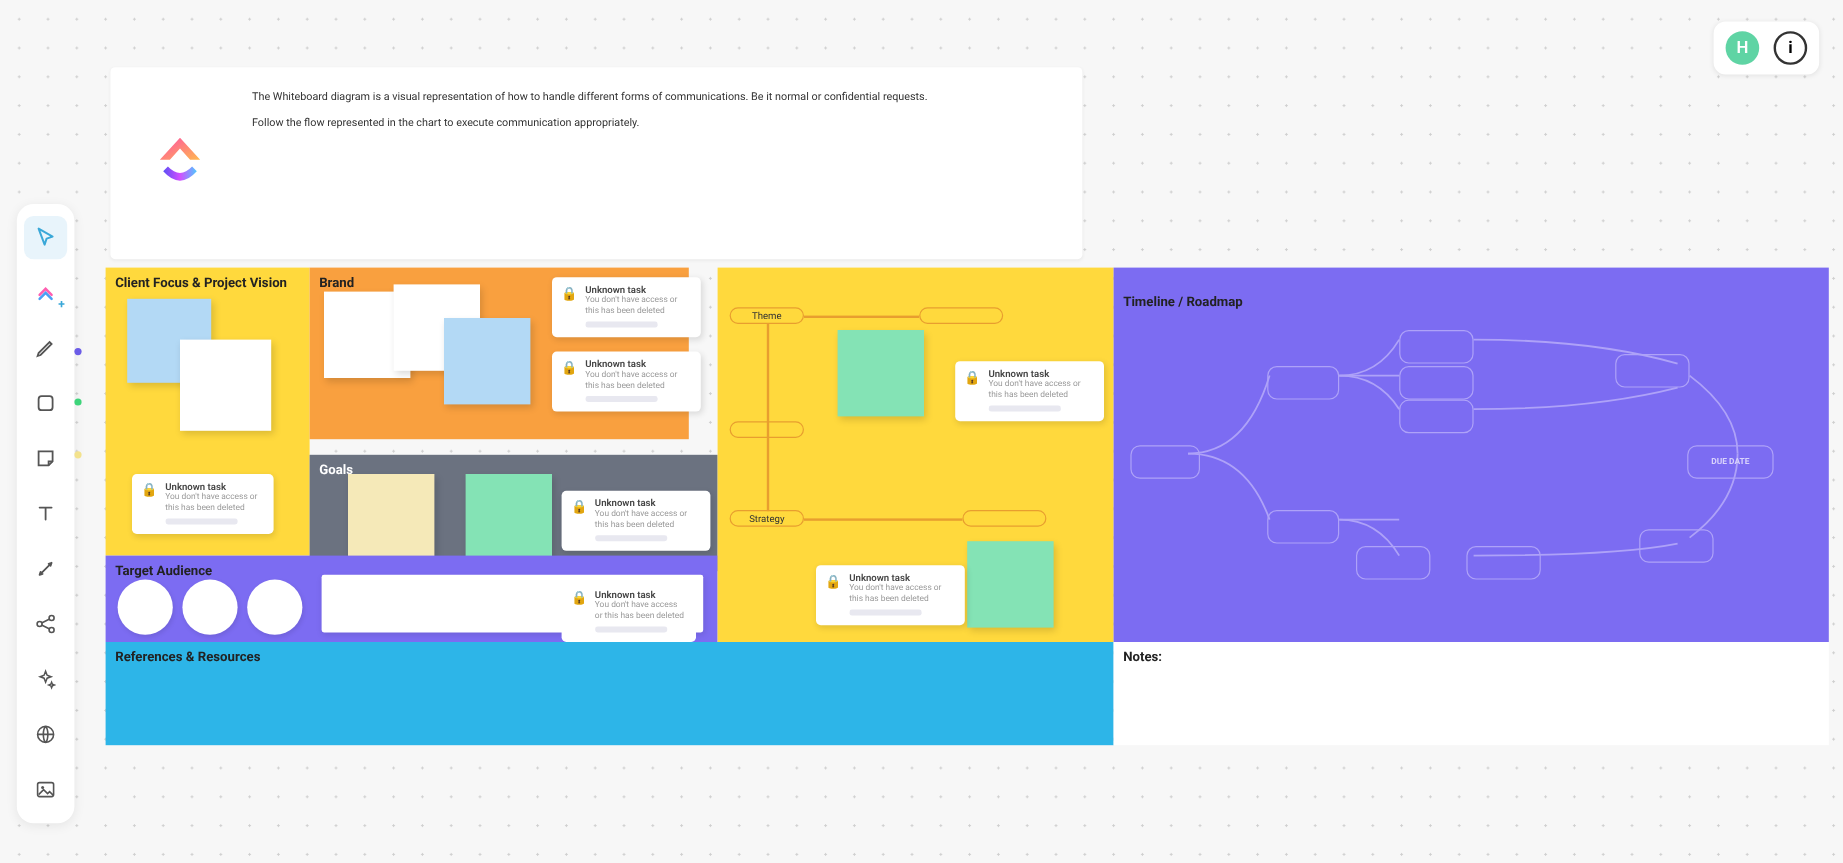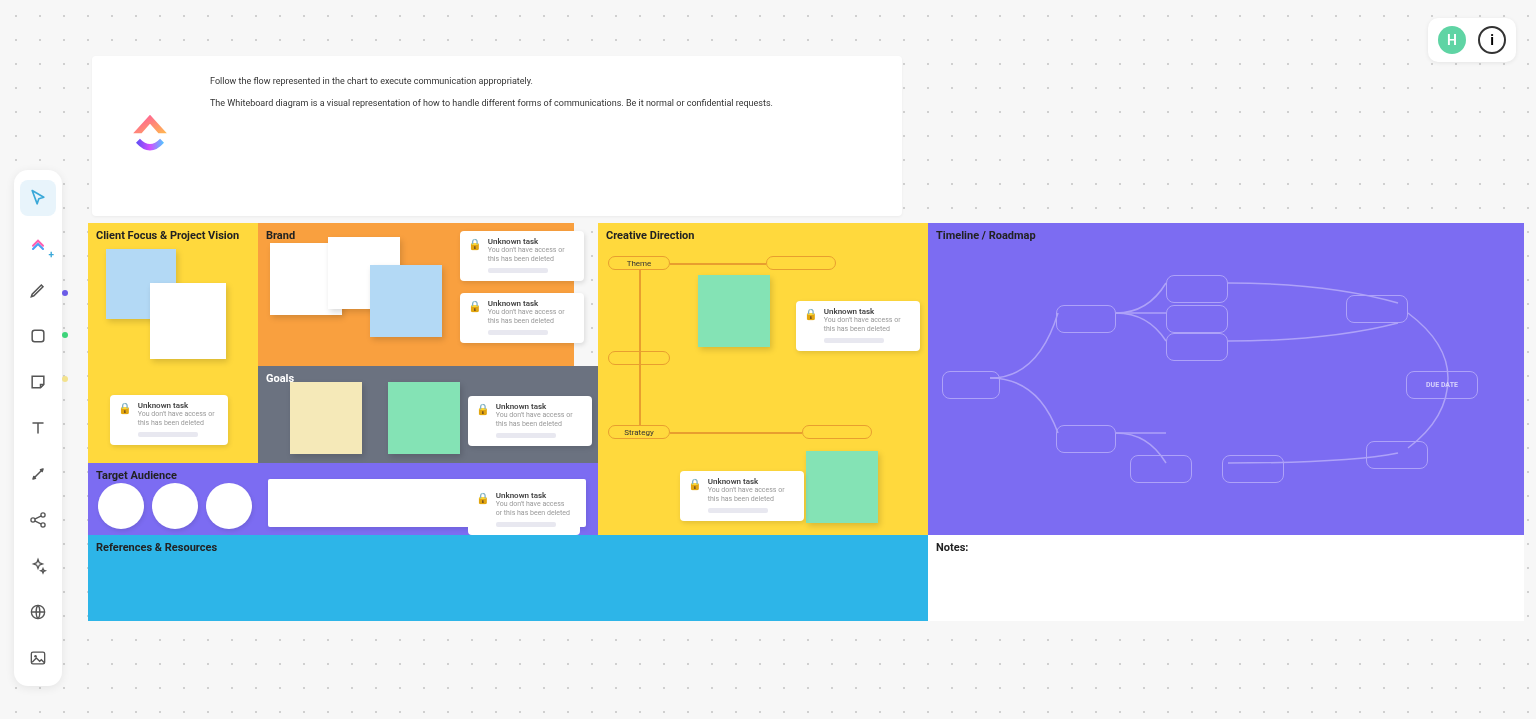--- a/index.html
+++ b/index.html
@@ -69,31 +69,31 @@
 .section {
   position: absolute; font-size: 11px; font-weight: 700; color: #222;
 }
 .section-label { padding: 6px 8px; font-size: 11px; font-weight: 700; }
 
 .sec-client { left:0; top:0; width:170px; height:240px; background:#ffd93d; }
 .sticky { position:absolute; box-shadow: 2px 3px 6px rgba(0,0,0,0.15); }
 
 .sec-brand { left:170px; top:0; width:316px; height:143px; background:#f9a03f; }
 
-.sec-goals { left:170px; top:143px; width:340px; height:97px; background:#6b7280; }
+.sec-goals { left:170px; top:156px; width:340px; height:97px; background:#6b7280; }
 .sec-goals .section-label { color:#fff; }
 
 .sec-target { left:0; top:240px; width:510px; height:72px; background:#7c6cf2; }
 .sec-target .section-label { color:#222; }
 .circle { position:absolute; width:46px; height:46px; border-radius:50%; background:#fff; box-shadow: 1px 2px 4px rgba(0,0,0,0.1); }
 
 .sec-creative { left:510px; top:0; width:330px; height:312px; background:#ffd93d; }
 
 .sec-timeline { left:840px; top:0; width:596px; height:312px; background:#7c6cf2; }
-.sec-timeline .section-label { color:#222; }
+.sec-timeline .section-label { color:#222;margin-top:16px; }
 
 .sec-refs { left:0; top:312px; width:840px; height:86px; background:#2db5e8; }
 
 .sec-notes { left:840px; top:312px; width:596px; height:86px; background:#fff; }
 
 .task-card {
   position:absolute; background:#fff; border-radius:4px;
   box-shadow: 1px 2px 5px rgba(0,0,0,0.12);
   padding: 6px 8px 8px 8px; font-weight:400;
   display:flex; align-items:flex-start; gap:6px;
@@ -219,22 +219,22 @@
             <stop offset="0" stop-color="#5b4ff5"></stop>
             <stop offset=".5" stop-color="#d24fff"></stop>
             <stop offset="1" stop-color="#4fc8ff"></stop>
           </linearGradient>
       </defs>
       <path d="M50 12 L80 45 L65 45 L50 28 L35 45 L20 45 Z" fill="url(#g1)"></path>
       <path d="M25 62 Q50 90 75 62 L68 55 Q50 74 32 55 Z" fill="url(#g2)"></path>
     </svg>
   </div>
   <div class="intro-text">
+    <p>The Whiteboard diagram is a visual representation of how to handle different forms of communications. Be it normal or confidential requests.</p>
     <p>Follow the flow represented in the chart to execute communication appropriately.</p>
-    <p>The Whiteboard diagram is a visual representation of how to handle different forms of communications. Be it normal or confidential requests.</p>
   </div>
 </div>
 
 <div class="board">
 
   <div class="section sec-client">
     <div class="section-label">Client Focus &amp; Project Vision</div>
     <div class="sticky" style="left:18px; top:26px; width:70px; height:70px; background:#b3d9f5"></div>
     <div class="sticky" style="left:62px; top:60px; width:76px; height:76px; background:#fff"></div>
     <div class="task-card" style="left:22px; top:172px; width:118px">
@@ -295,21 +295,20 @@
         <div class="tc-body">
           <span class="tc-title">Unknown task</span>
           <span class="tc-sub">You don't have access or this has been deleted</span>
           <div class="tc-bar"></div>
         </div>
       </div>
     </div>
   </div>
 
   <div class="section sec-creative">
-    <div class="section-label">Creative Direction</div>
 
     <div class="flow-node" style="left:10px; top:33px; width:62px">Theme</div>
     <div class="flow-line" style="left:72px; top:40px; width:96px; height:1.5px"></div>
     <div class="flow-node" style="left:168px; top:33px; width:70px"></div>
 
     <div class="flow-line" style="left:41px; top:47px; width:1.5px; height:156px"></div>
 
     <div class="flow-node" style="left:10px; top:128px; width:62px"></div>
 
     <div class="flow-node" style="left:10px; top:202px; width:62px">Strategy</div>

